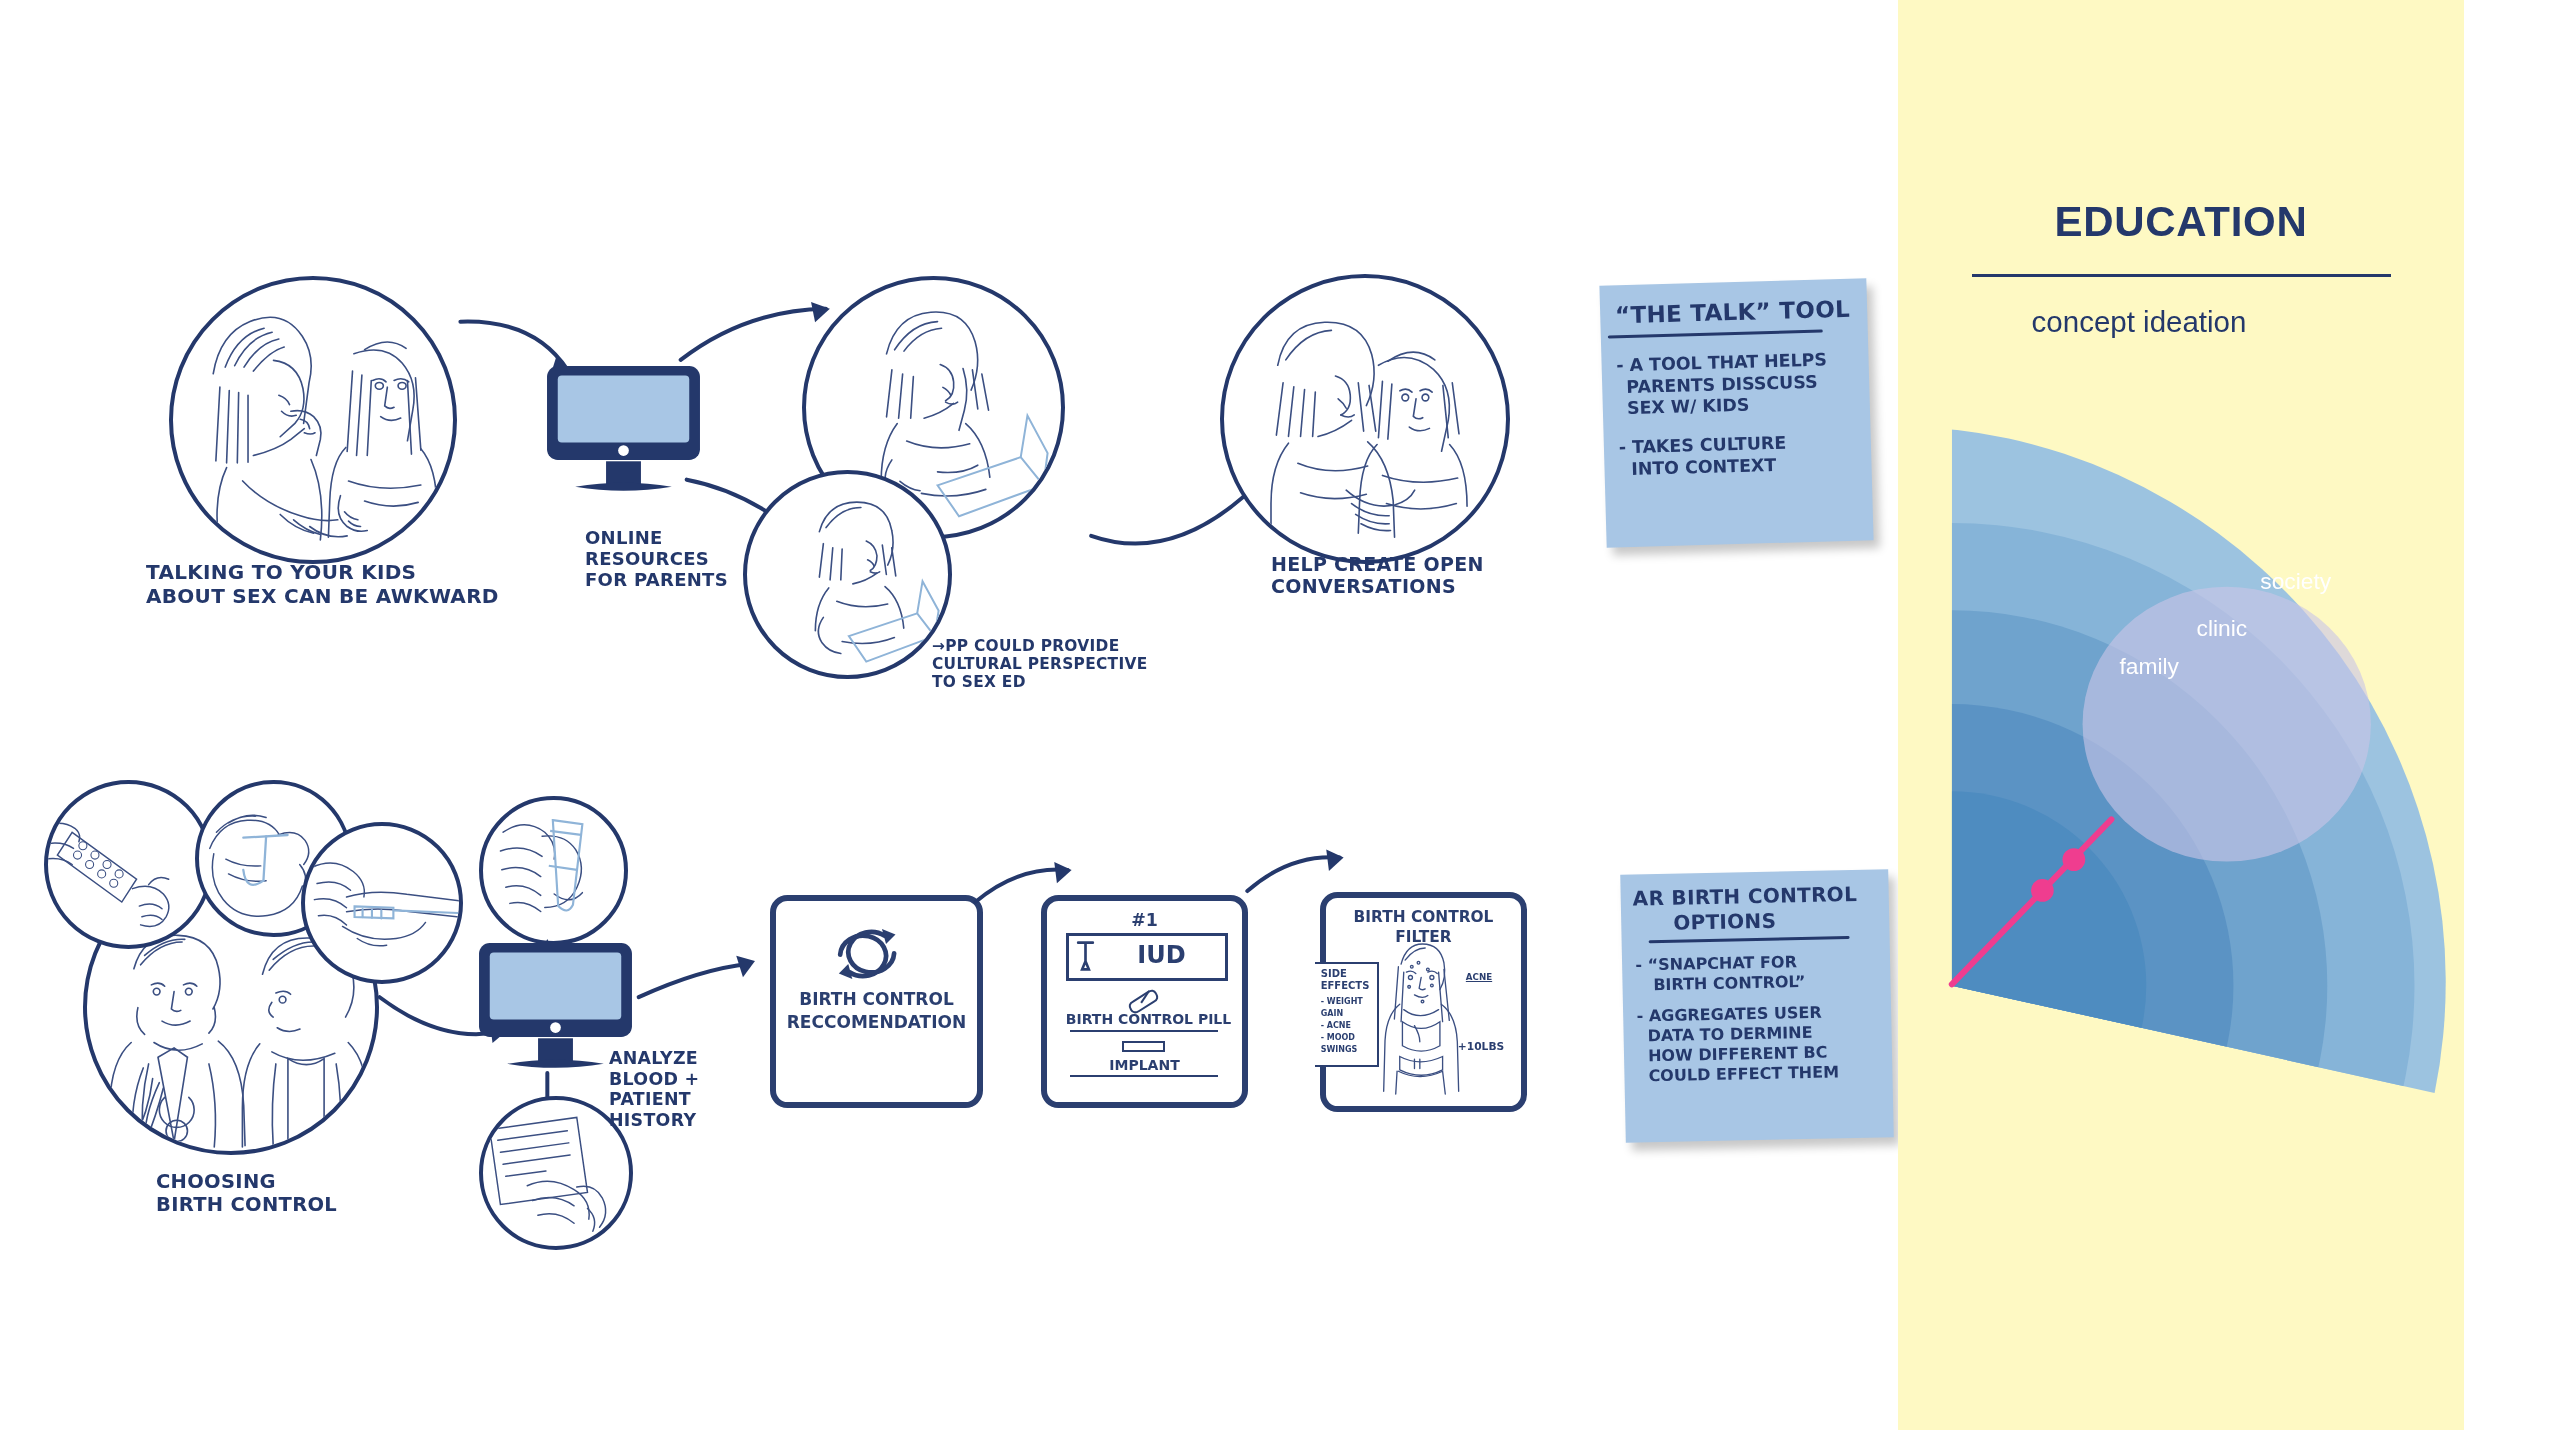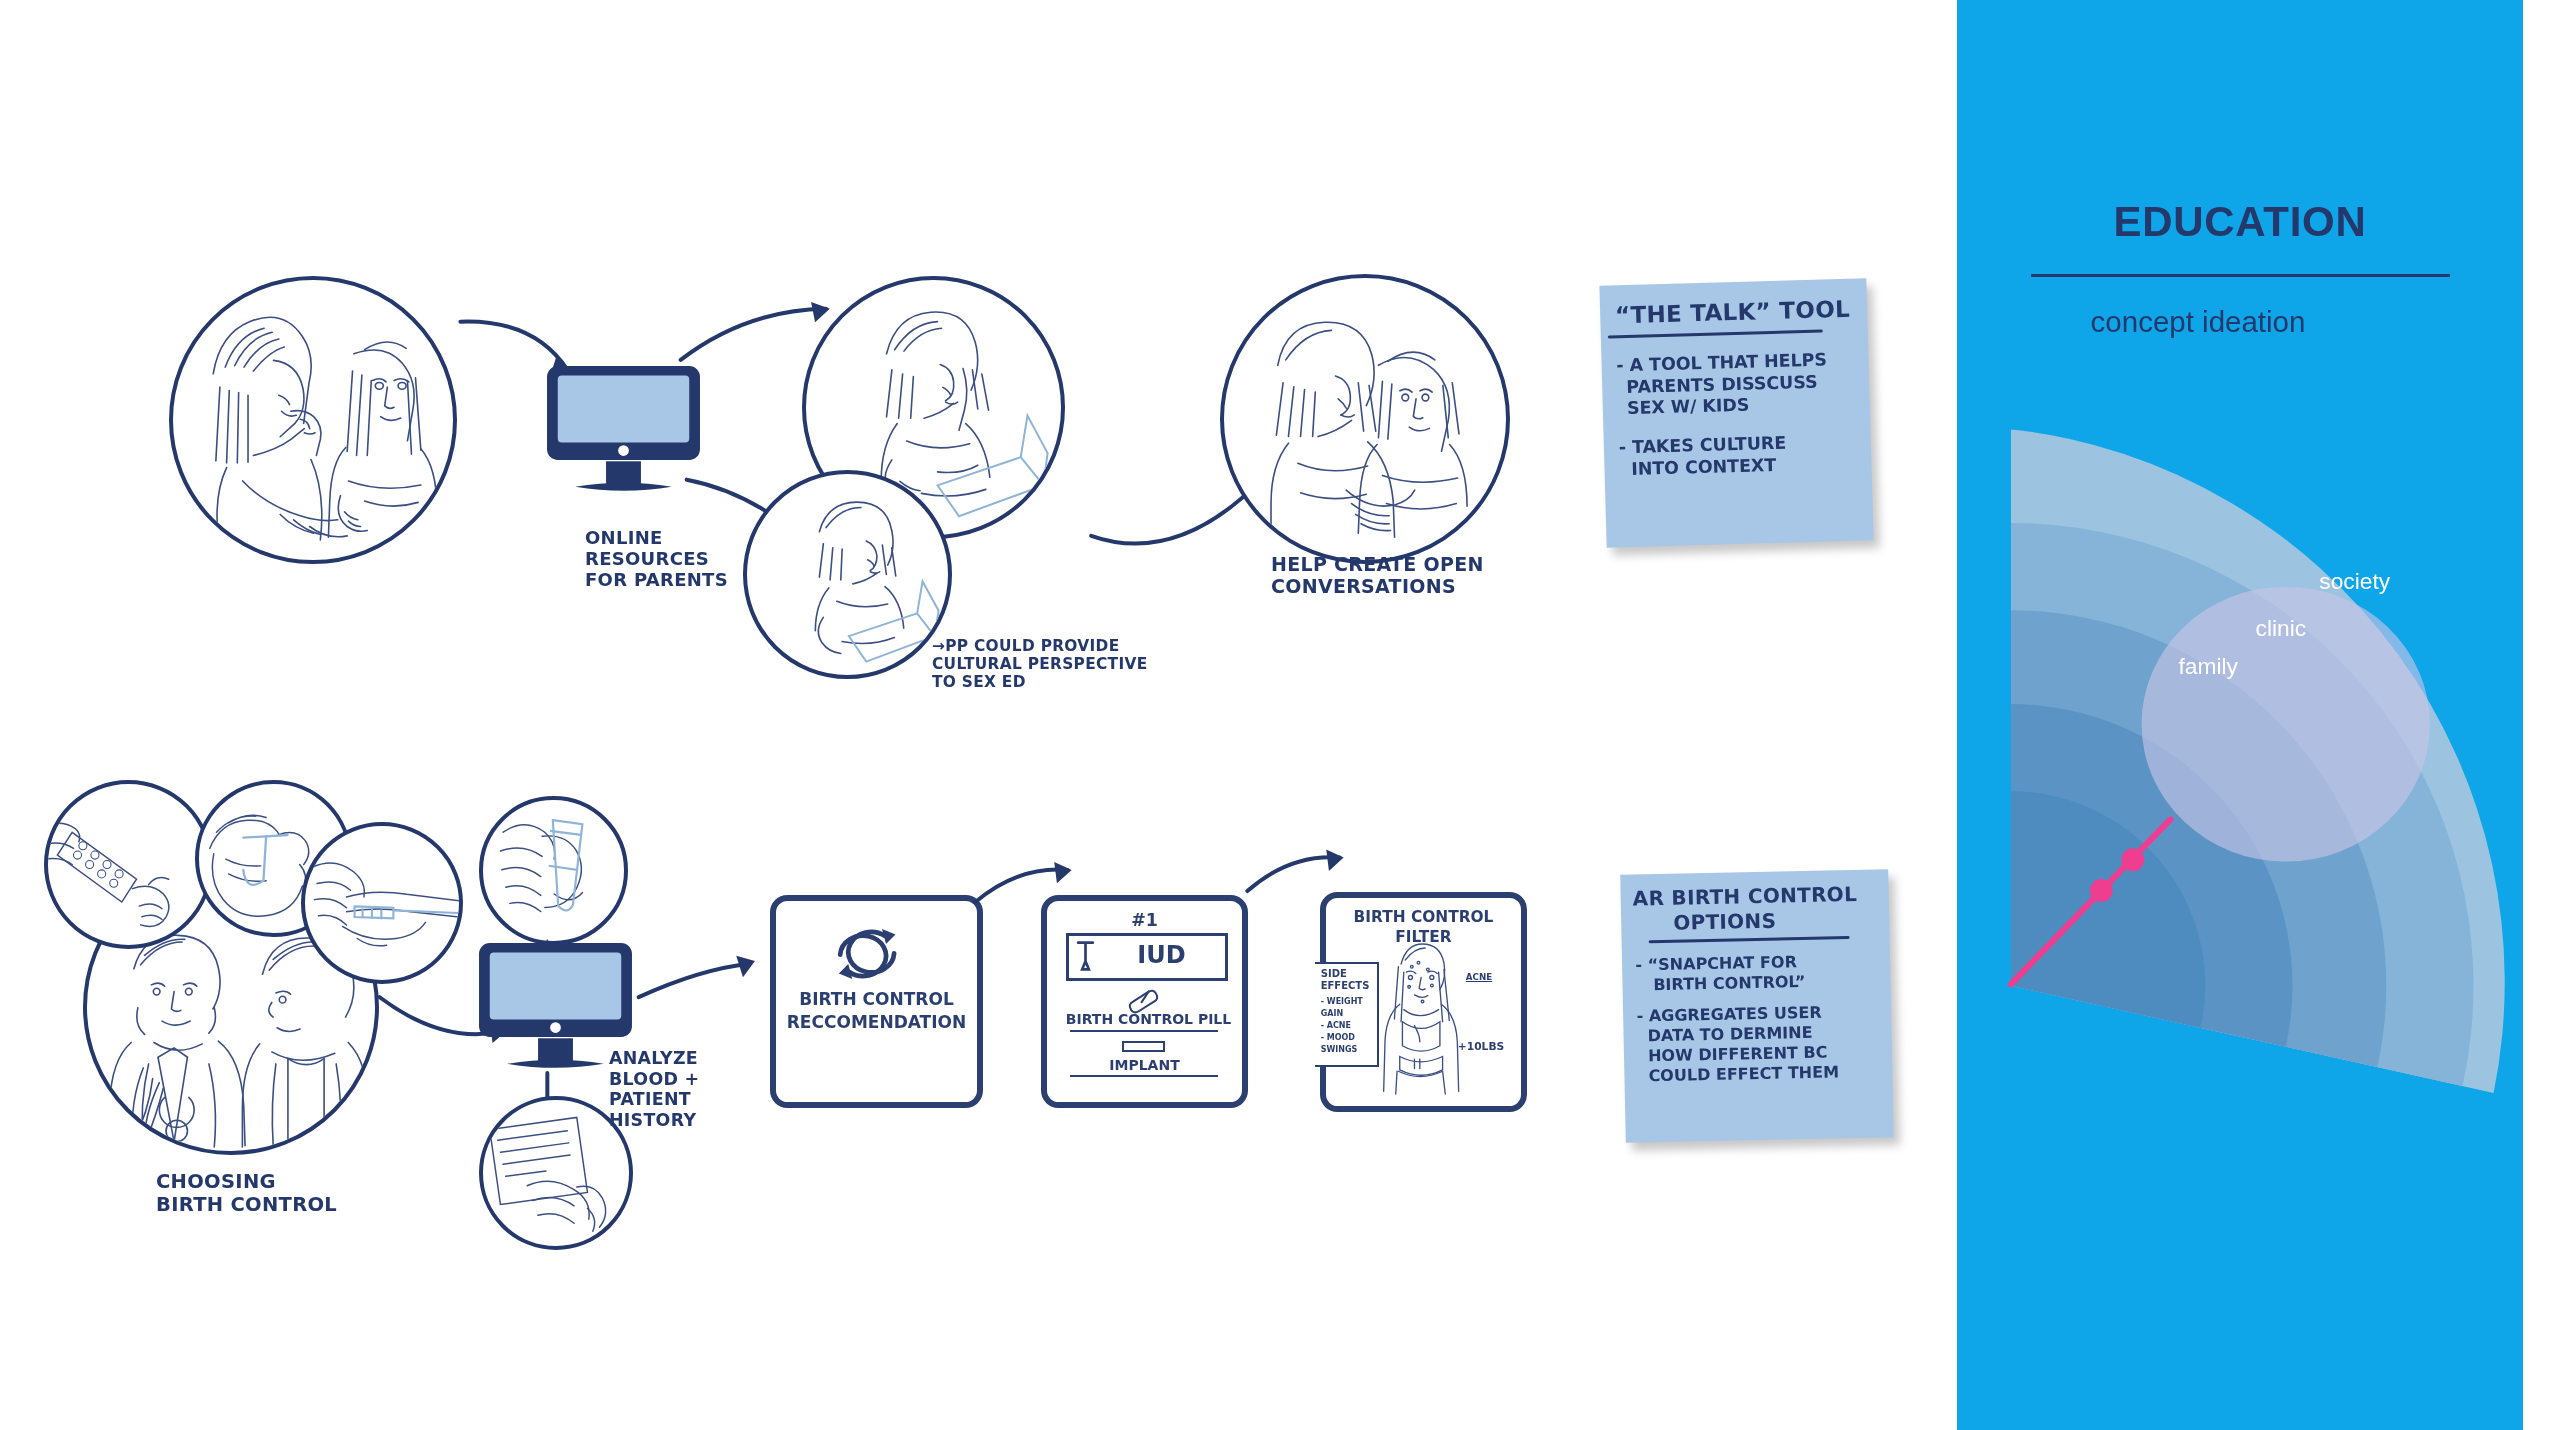--- a/index.html
+++ b/index.html
@@ -2,22 +2,22 @@
 <html style="font-size:10.7px"><head>
 <meta charset="utf-8">
 <style>
   html,body{margin:0;padding:0;background:#fff;}
   body{width:2576px;height:1431px;position:relative;overflow:hidden;
        font-family:"Liberation Sans", sans-serif;}
 
   .canvas{position:absolute;inset:0;background:#ffffff;}
 
   
-  #right-panel{position:absolute;left:1957px;top:0;width:566px;height:1431px;
-               background:#0ea5e9;}
+  #right-panel{position:absolute;left:1898px;top:0;width:566px;height:1431px;
+               background:#fef9c3;}
   #panel-title{position:absolute;left:0;top:198px;width:566px;text-align:center;
                font-size:42px;font-weight:bold;color:#24386b;letter-spacing:0.7px;}
   #panel-rule{position:absolute;left:74px;top:274px;width:419px;height:2.7px;
               background:#24386b;}
   #panel-subtitle{position:absolute;left:0;top:305px;width:482px;text-align:center;
                   font-size:29.5px;color:#24386b;}
   #radial-wrap{position:absolute;left:27px;top:402px;width:523px;height:765px;}
   .hand{font-family:"DejaVu Sans", sans-serif;color:#24386b;
         letter-spacing:0.3px;line-height:1.18;text-transform:uppercase;
         font-weight:600;}
@@ -79,20 +79,24 @@
         <path d="M370 252 q24 28 24 90"></path>
         <path d="M262 300 q50 18 108 6"></path>
         <path d="M286 330 q40 14 80 2"></path>
         <path d="M250 322 q-10 30 10 46 q14 10 30 6"></path>
         <path d="M256 346 q8 10 20 12 M262 360 q8 8 18 8"></path>
         <path d="M204 368 q26 20 56 14"></path>
       </g>
     </svg>
   </div>
 
+  <div class="hand label" style="left:146px;top:561px;font-size:20px;">
+    <div style="white-space:pre-line">TALKING TO YOUR KIDS
+ABOUT SEX CAN BE AWKWARD</div>
+  </div>
 
   <svg class="label" style="left:456px;top:315px;width:148px;height:87px;" viewBox="0 0 220 130" width="148" height="87">
     <path d="M6 10 q110 -4 160 72" fill="none" stroke="#24386b" stroke-width="6" stroke-linecap="round"></path>
     <path d="M150 60 l18 26 l-28 6 z" fill="#24386b"></path>
   </svg>
 
   <div class="label" style="left:543px;top:362px;width:161px;height:141px;">
     <svg viewBox="0 0 240 210">
       <rect x="6" y="6" width="228" height="140" rx="16" fill="#24386b"></rect>
       <rect x="22" y="20" width="196" height="100" rx="6" fill="#a8c6e5"></rect>

